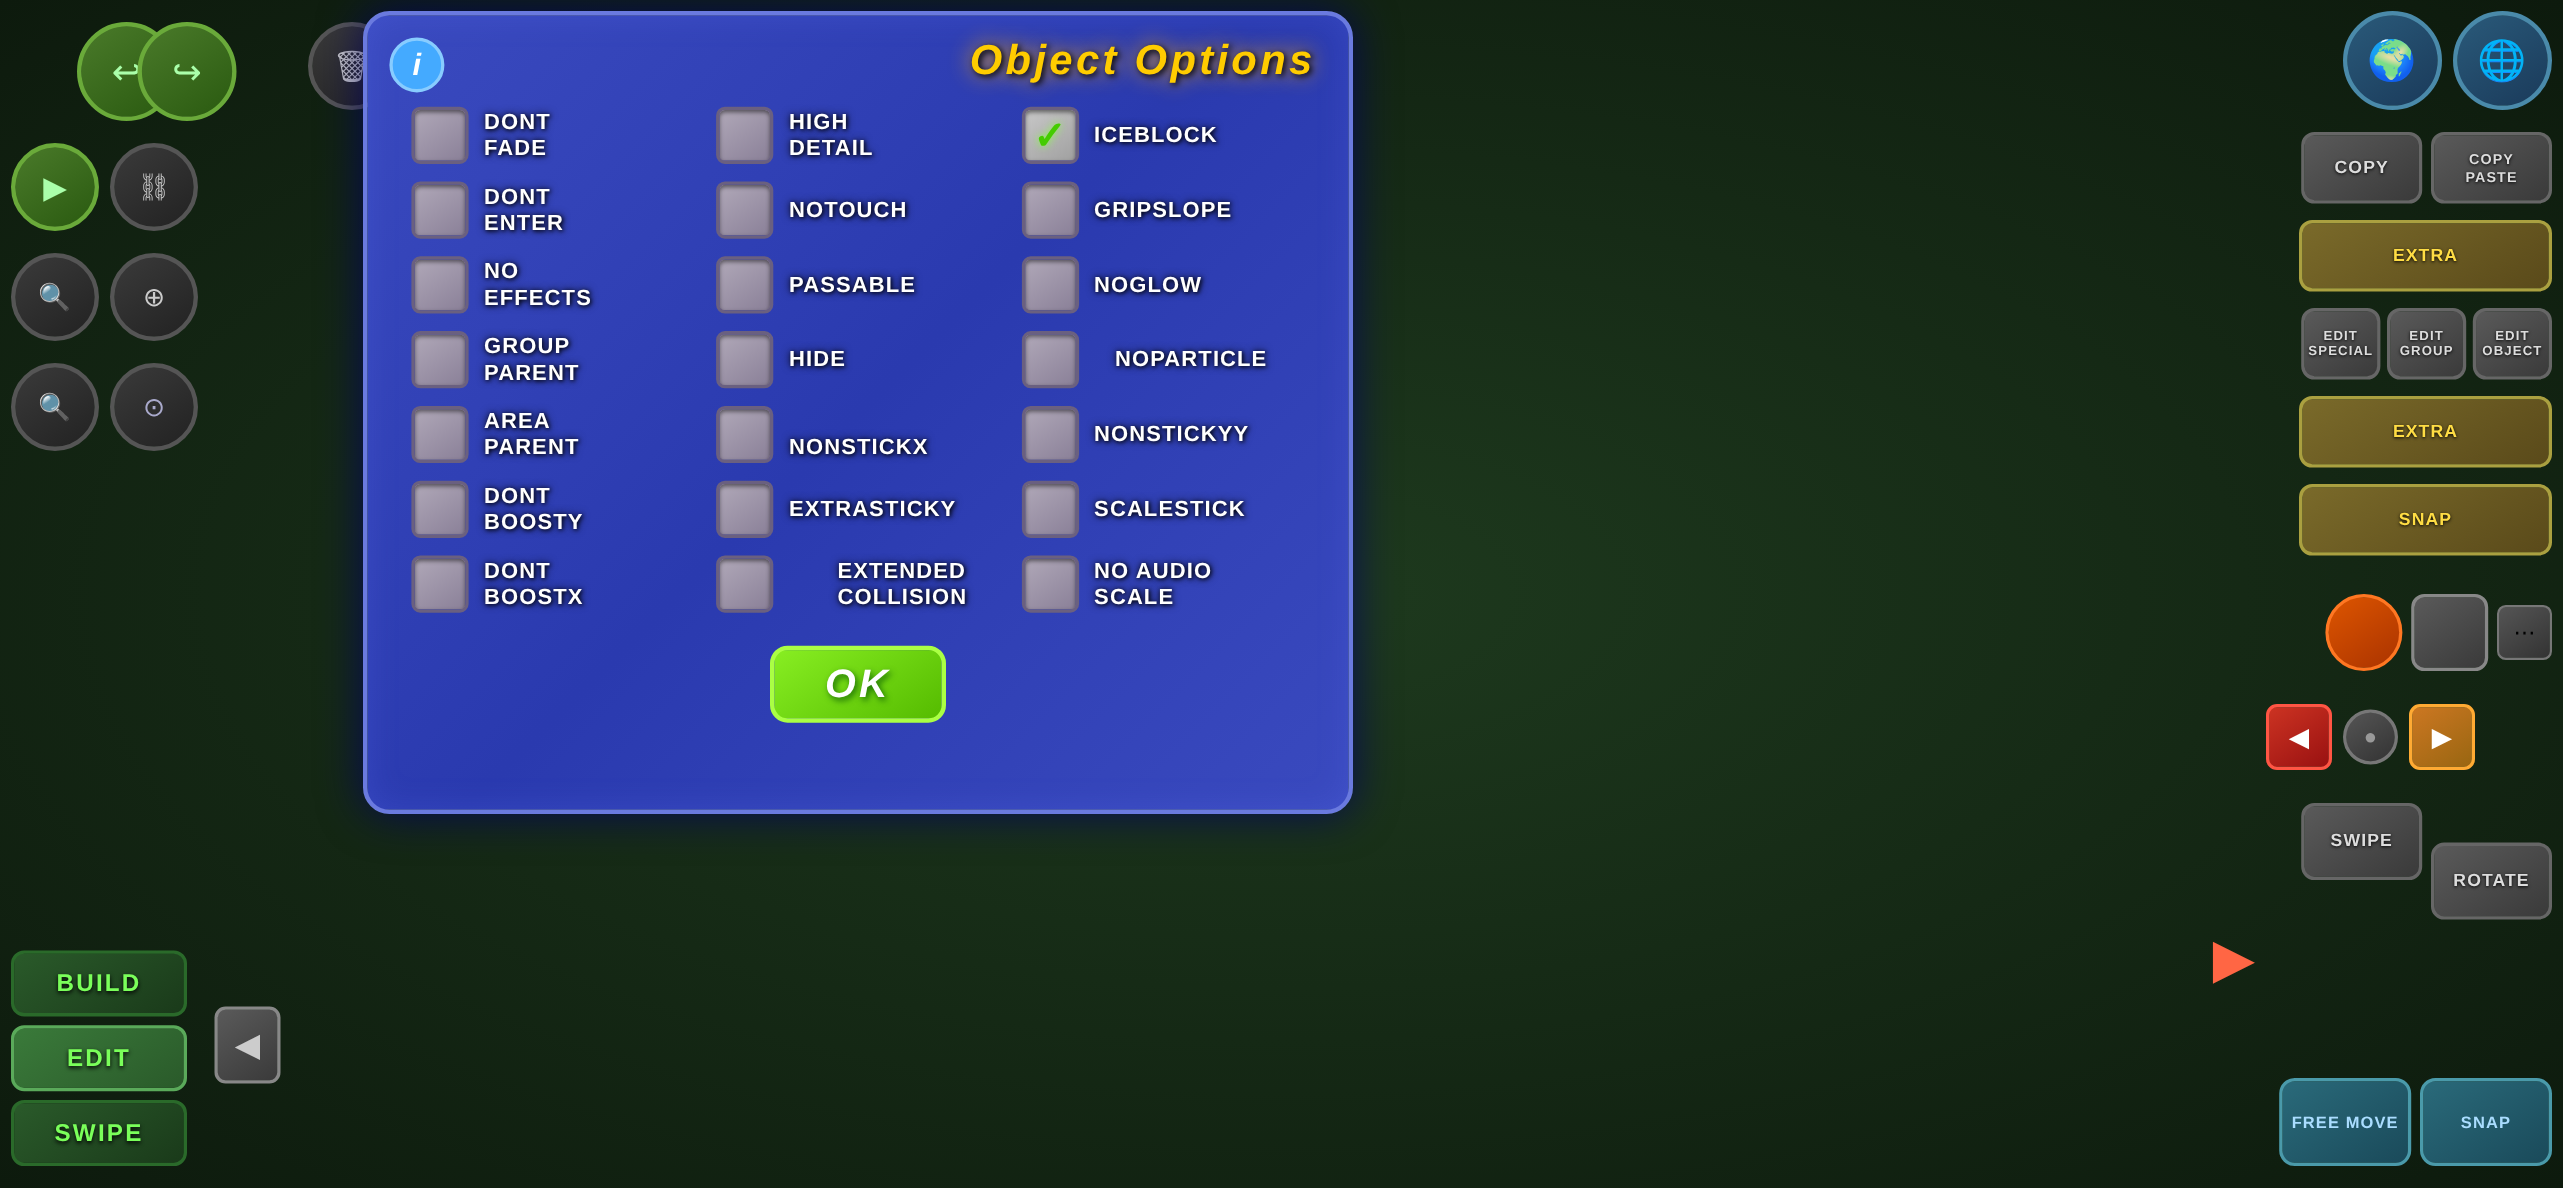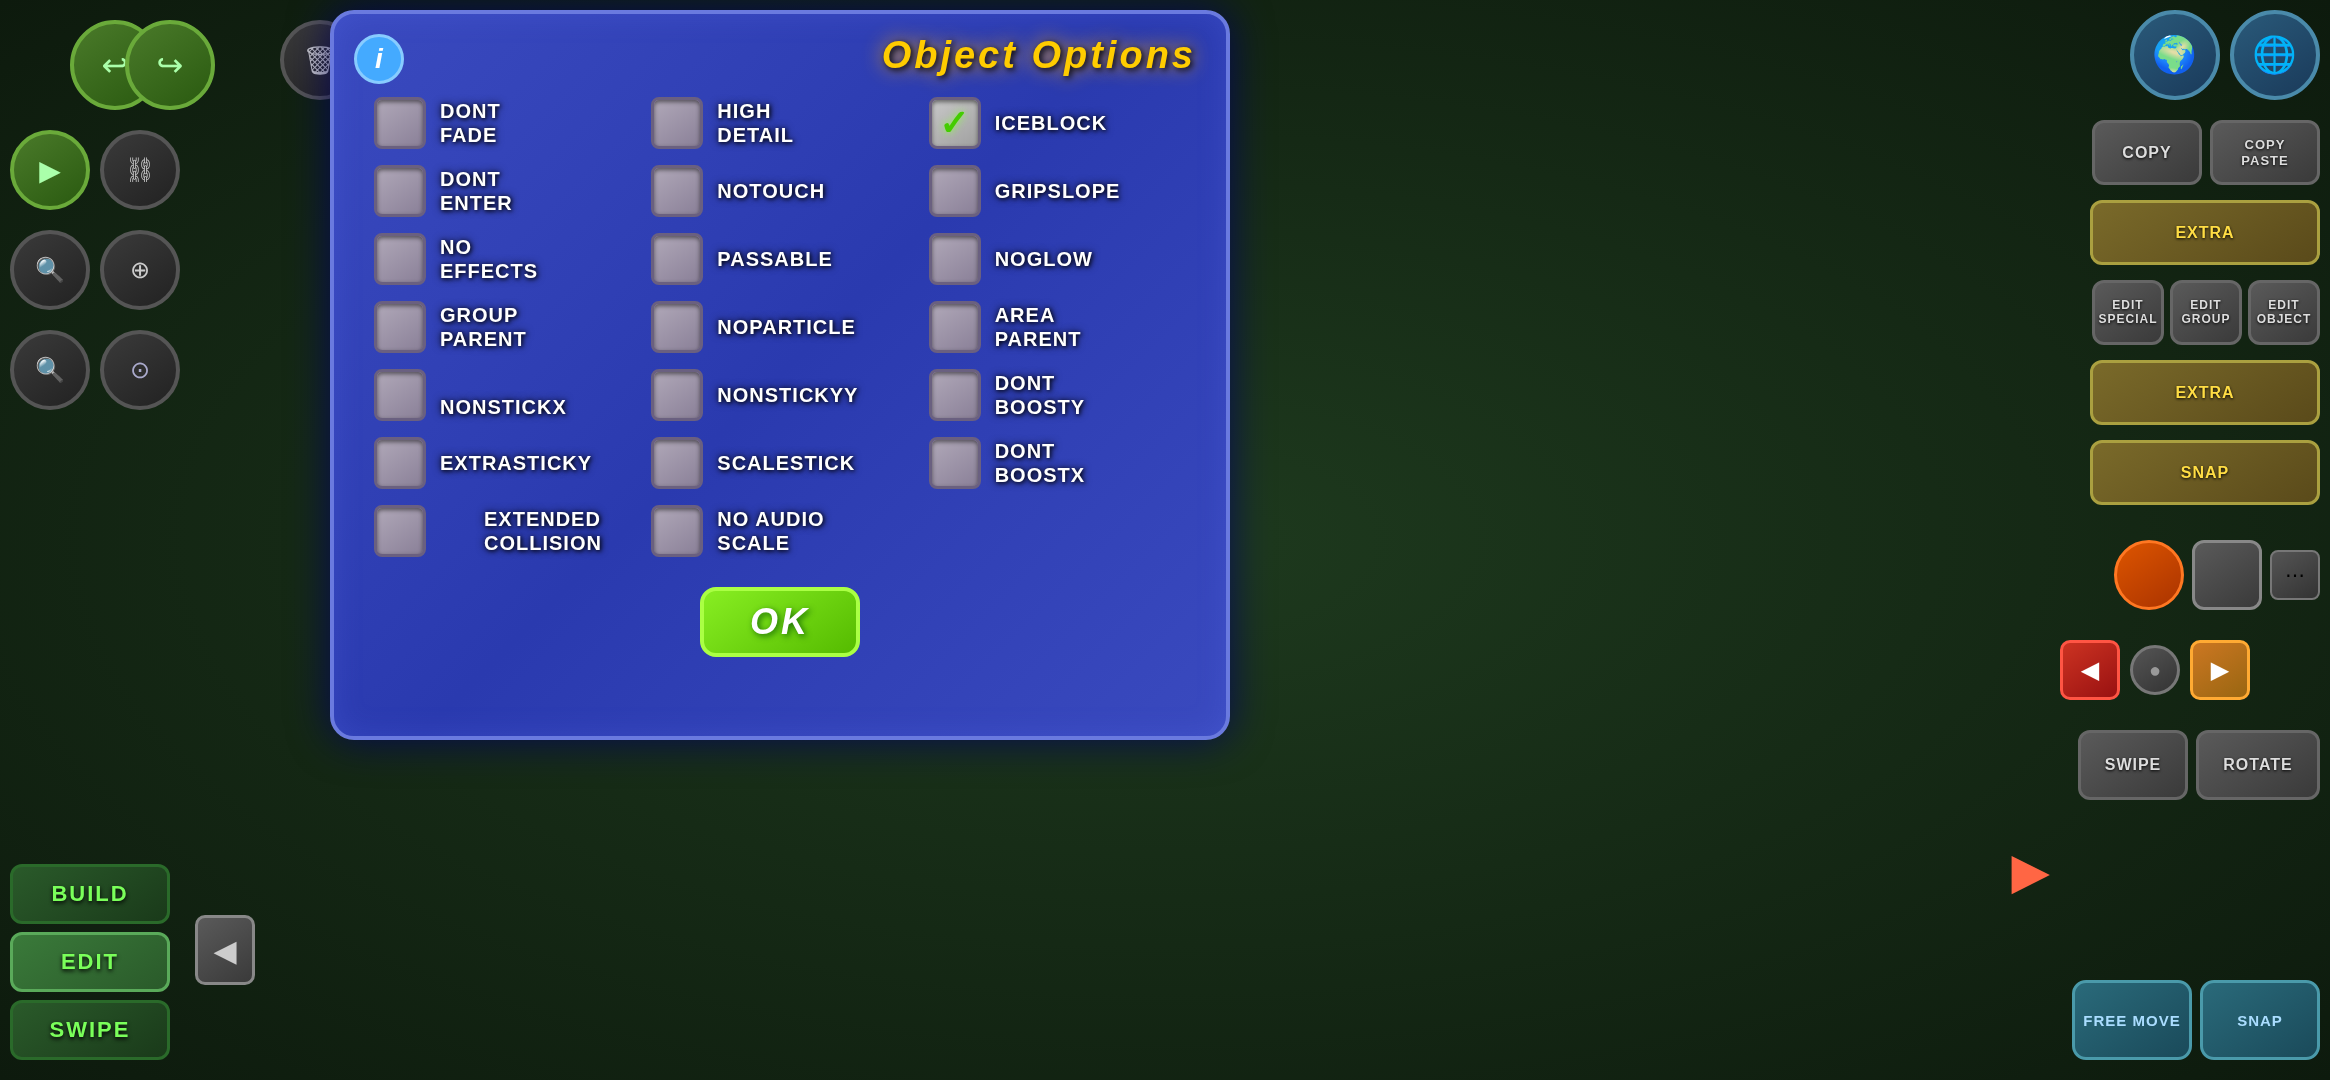--- a/index.html
+++ b/index.html
@@ -429,21 +429,25 @@
         <div class="checkbox"></div>
         <span class="option-label" style="white-space: pre-line;">NoGlow</span>
       </div>
       <div class="option-item">
         <div class="checkbox"></div>
         <span class="option-label" style="white-space: pre-line;">Group
 Parent</span>
       </div>
       <div class="option-item">
         <div class="checkbox"></div>
-        <span class="option-label" style="white-space: pre-line;">NoParticle</span>
+        <span class="option-label" style="white-space: pre-line;">Hide</span>
+      </div>
+      <div class="option-item">
+        <div class="checkbox"></div>
+        <span class="option-label" style="white-space: pre-line; margin-left: 19px;">NoParticle</span>
       </div>
       <div class="option-item">
         <div class="checkbox"></div>
         <span class="option-label" style="white-space: pre-line;">Area
 Parent</span>
       </div>
       <div class="option-item">
         <div class="checkbox"></div>
         <span class="option-label" style="white-space: pre-line; margin-top: 24px;">NonStickX</span>
       </div>
@@ -523,21 +527,21 @@
   </div>
 
   <div style="position:absolute;top:640px;right:80px;display:flex;gap:10px;align-items:center;">
     <div class="nav-arrow">◀</div>
     <div class="nav-circle">●</div>
     <div class="nav-arrow right">▶</div>
   </div>
 
   <div style="position:absolute;top:730px;right:10px;display:flex;gap:8px;">
     <div class="right-btn" style="width:110px;height:70px;">SWIPE</div>
-    <div class="right-btn" style="width:124px;height:70px;">ROTATE</div>
+    <div class="right-btn" style="width:110px;height:70px;margin-top:36px;">ROTATE</div>
   </div>
 
   <div style="position:absolute;bottom:20px;right:10px;display:flex;gap:8px;padding-left:14px;">
     <div class="br-btn">FREE
 MOVE</div>
     <div class="br-btn">SNAP</div>
   </div>
 
   <div style="position:absolute;bottom:180px;right:280px;">
     <span style="color:#ff6644;font-size:50px;">▶</span>

